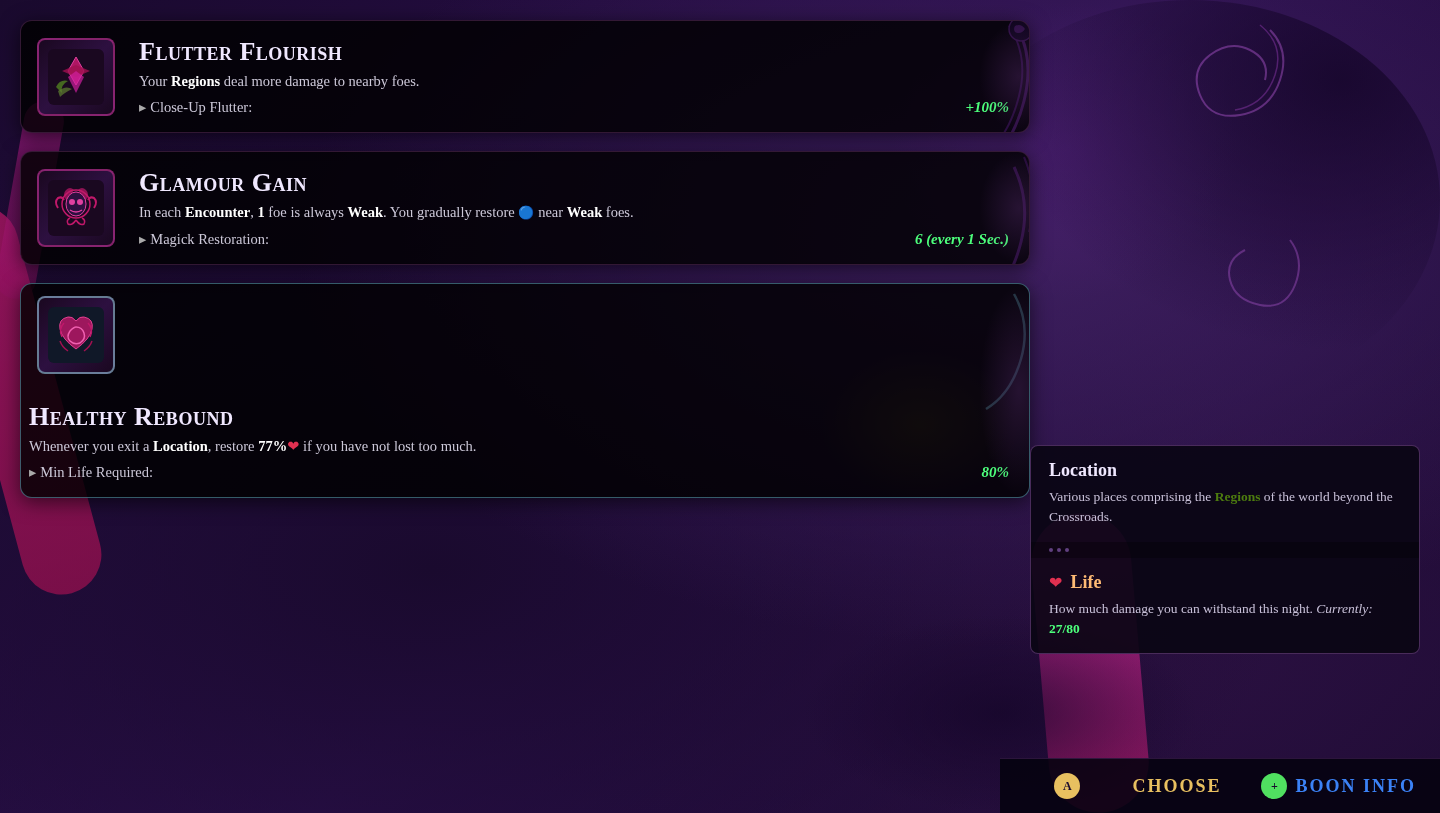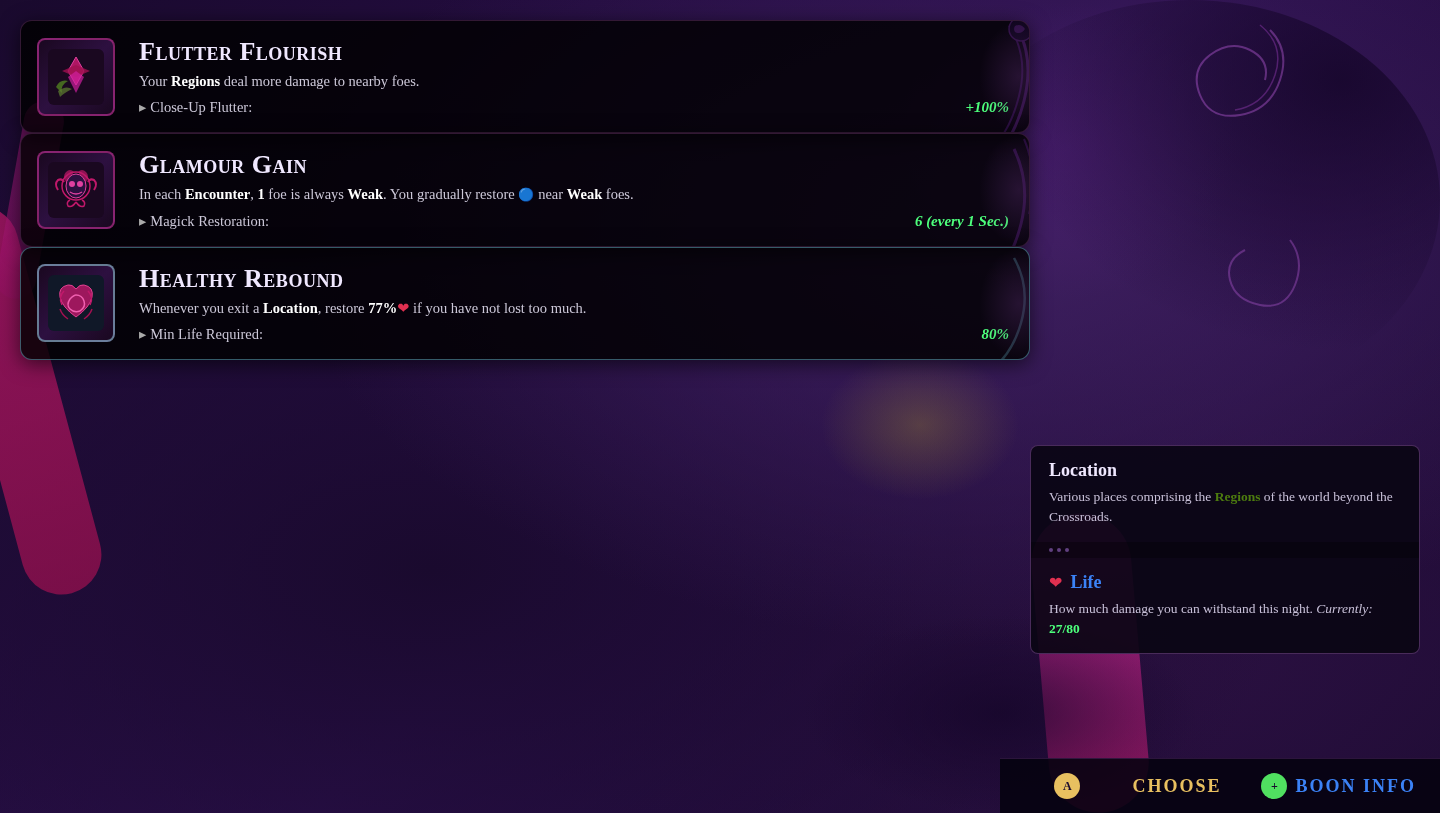--- a/index.html
+++ b/index.html
@@ -24,20 +24,21 @@
     }
 
     
     .cards-container {
       position: absolute;
       left: 20px;
       top: 20px;
       width: 1010px;
       display: flex;
       flex-direction: column;
+      gap: 18px;
     }
 
     .boon-card {
       background: rgba(0, 0, 0, 0.82);
       border-radius: 12px;
       border: 1.5px solid rgba(80, 40, 80, 0.6);
       display: flex;
       align-items: stretch;
       position: relative;
       overflow: hidden;
@@ -181,21 +182,21 @@
     }
 
     .heart-icon {
       color: #e03050;
       font-size: 16px;
     }
 
     .life-title {
       font-size: 18px;
       font-weight: bold;
-      color: #3b82f6;
+      color: #fdba74;
     }
 
     .life-text {
       font-size: 13.5px;
       color: #c8c0d8;
       line-height: 1.5;
     }
 
     .life-text .current-life {
       color: #4dff7c;
@@ -357,21 +358,21 @@
         <span class="stat-value italic">6 (every 1 Sec.)</span>
       </div>
     </div>
 
     <svg style="position:absolute;right:0;top:0;opacity:0.45;" width="140" height="210" viewBox="0 0 140 210">
       <path d="M125 15 Q142 50 132 90 Q122 130 97 150 Q72 170 47 165" stroke="#5a2080" stroke-width="3" fill="none"></path>
       <path d="M135 5 Q150 40 140 80" stroke="#4a1870" stroke-width="2" fill="none"></path>
     </svg>
   </div>
 
-  <div class="boon-card" style="border-color: rgba(100,180,200,0.5);">
+  <div class="boon-card" style="border-color: rgba(100,180,200,0.5); flex-direction: column;">
     <div class="card-icon">
       <div class="icon-frame" style="border-color:rgba(150,200,220,0.6);">
         <svg viewBox="0 0 56 56" fill="none" xmlns="http://www.w3.org/2000/svg">
           <rect width="56" height="56" rx="6" fill="#101828"></rect>
 
           <path d="M28 42 Q14 32 12 22 Q10 12 20 10 Q24 9 28 14 Q32 9 36 10 Q46 12 44 22 Q42 32 28 42Z" fill="#c0186a" opacity="0.8"></path>
           <path d="M28 42 Q14 32 12 22 Q10 12 20 10 Q24 9 28 14 Q32 9 36 10 Q46 12 44 22 Q42 32 28 42Z" fill="none" stroke="#e04090" stroke-width="1"></path>
 
           <path d="M28 20 Q34 20 36 26 Q38 32 32 36 Q26 38 22 34 Q18 30 22 24 Q26 20 28 20" stroke="#f060b0" stroke-width="1.5" fill="none"></path>
 

